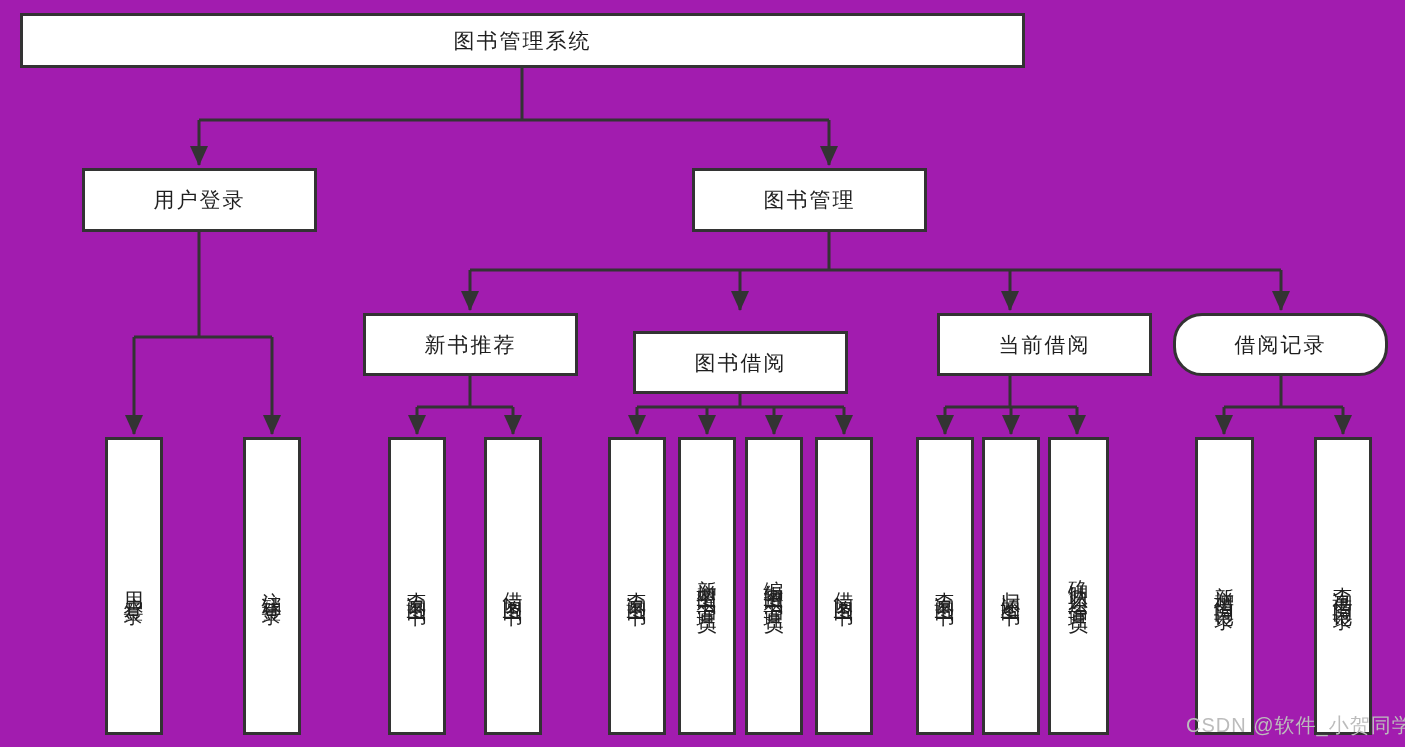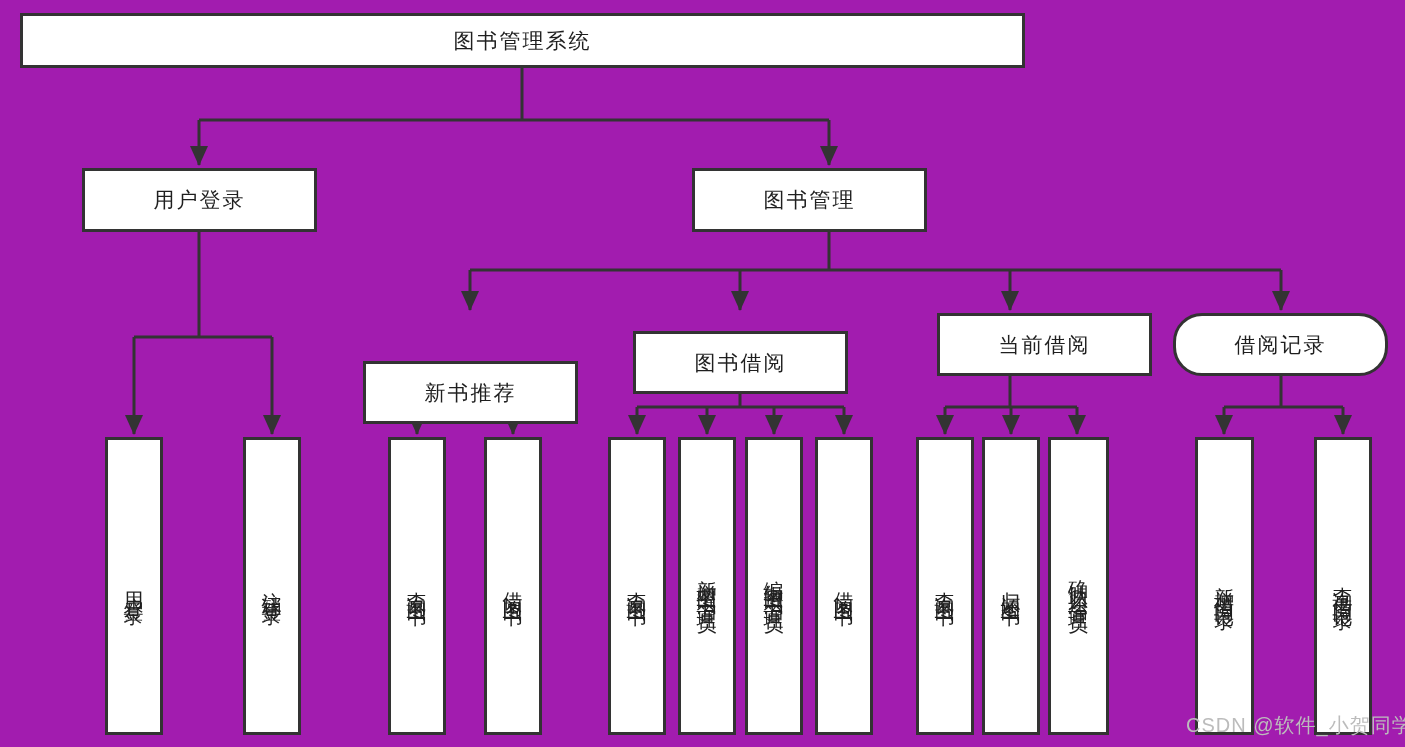--- a/index.html
+++ b/index.html
@@ -91,21 +91,21 @@
       <path d="M1224 407 V434" marker-end="url(#arrow)"></path>
       <path d="M1343 407 V434" marker-end="url(#arrow)"></path>
     </g>
   </svg>
 
   <div class="node" style="left:20px; top:13px; width:1005px; height:55px;">图书管理系统</div>
 
   <div class="node" style="left:82px; top:168px; width:235px; height:64px;">用户登录</div>
   <div class="node" style="left:692px; top:168px; width:235px; height:64px;">图书管理</div>
 
-  <div class="node" style="left:363px; top:313px; width:215px; height:63px;margin-top:48px;">新书推荐</div>
+  <div class="node" style="left:363px; top:313px; width:215px; height:63px;">新书推荐</div>
   <div class="node" style="left:633px; top:331px; width:215px; height:63px;">图书借阅</div>
   <div class="node" style="left:903px; top:313px; width:215px; height:63px;margin-left:34px;">当前借阅</div>
   <div class="node" style="left:1173px; top:313px; width:215px; height:63px;border-radius:29px;">借阅记录</div>
 
   <div class="node leaf" style="left:105px; top:437px; width:58px; height:298px;">用户登录</div>
   <div class="node leaf" style="left:243px; top:437px; width:58px; height:298px;">注销登录</div>
 
   <div class="node leaf" style="left:388px; top:437px; width:58px; height:298px;">查询图书</div>
   <div class="node leaf" style="left:484px; top:437px; width:58px; height:298px;">借阅图书</div>
 

